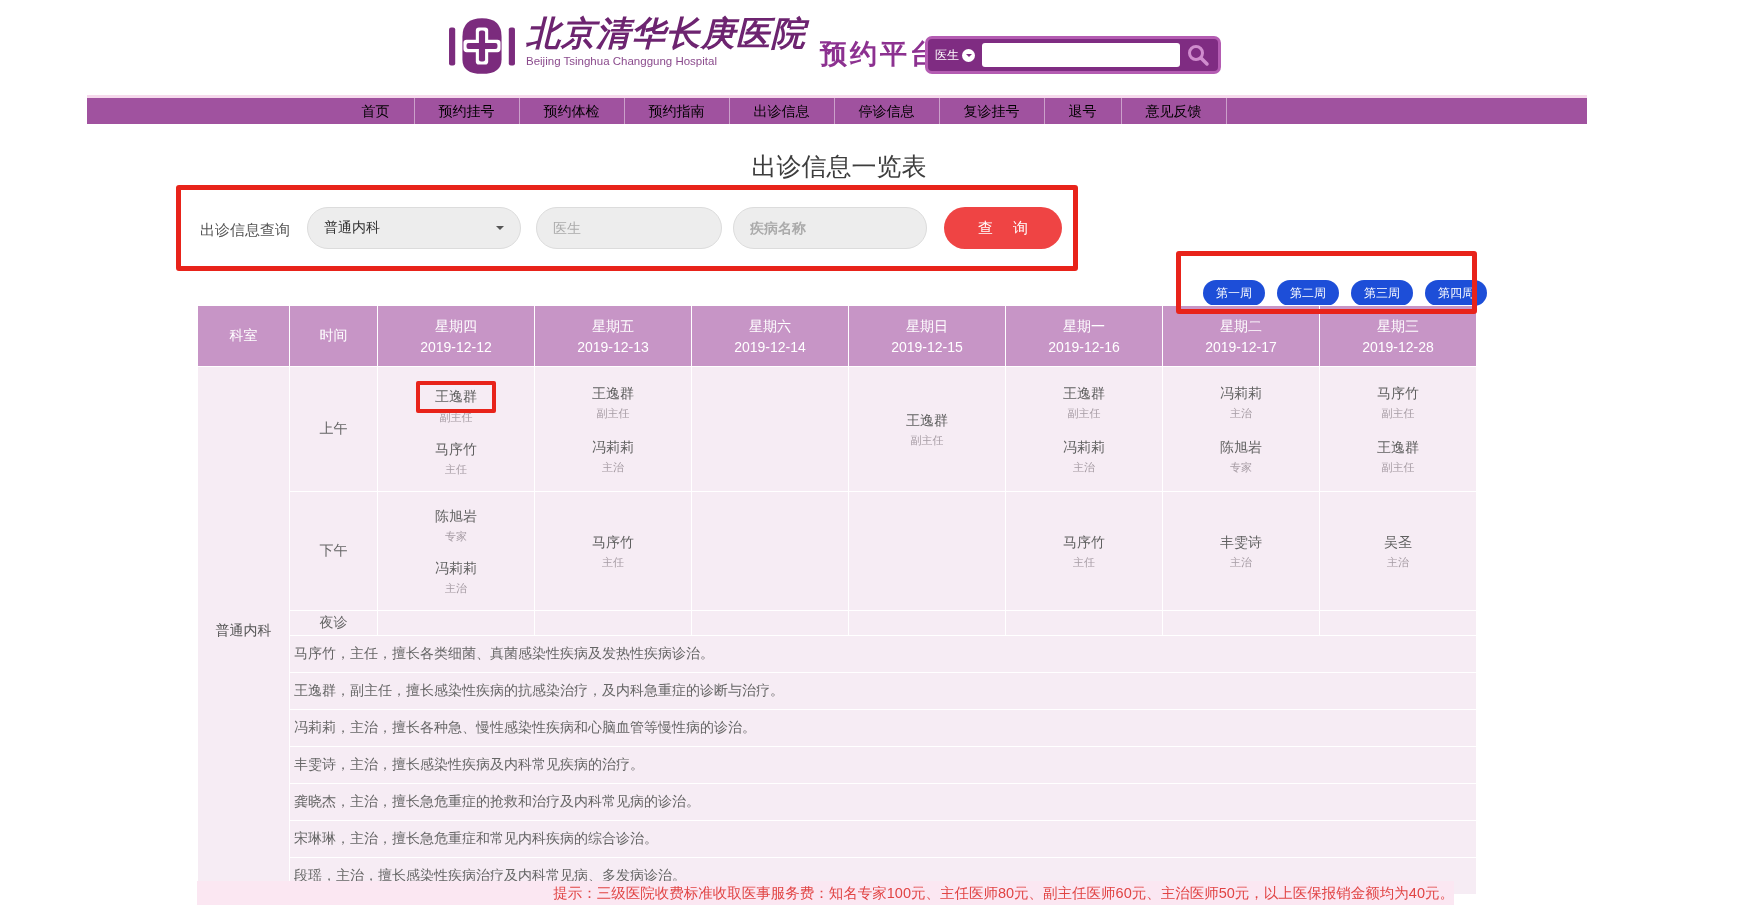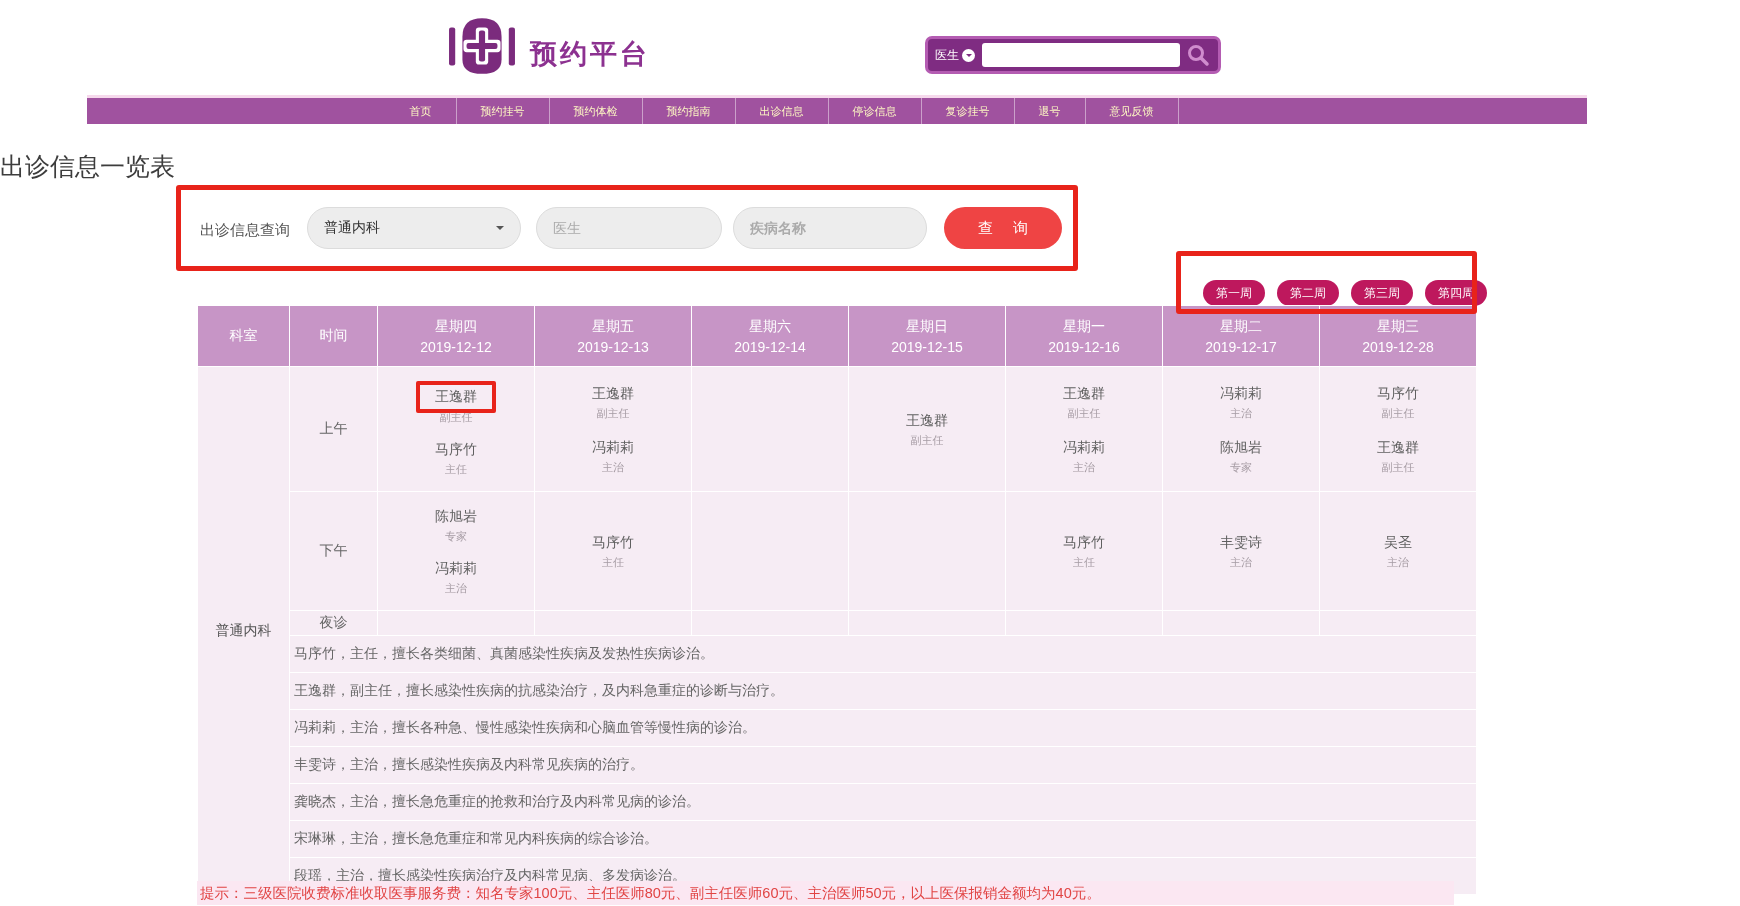--- a/index.html
+++ b/index.html
@@ -30,28 +30,28 @@
   .ts-input{flex:1;height:24px;border:none;border-radius:3px;background:#fff;outline:none;padding:0 6px;font-size:13px;}
   .ts-mag{width:26px;height:26px;margin-left:5px;background:transparent;border:none;cursor:pointer;padding:0;}
 
   
   .navbar{
     position:absolute;left:87px;top:95px;width:1500px;height:26px;background:#a0529f;
     border-top:3px solid #f6d9ec;display:flex;justify-content:center;
   }
   .nav-items{display:flex;height:100%;transform:translateX(-55px);}
   .nav-item{
-    color:#fef9c3;font-size:11px;line-height:26px;padding:0 24px;cursor:pointer;white-space:nowrap;
+    color:#000000;font-size:14px;line-height:26px;padding:0 24px;cursor:pointer;white-space:nowrap;
     border-left:1px solid rgba(255,255,255,.45);
   }
   .nav-item:first-child{border-left:none;}
   .nav-item:last-child{border-right:1px solid rgba(255,255,255,.45);}
 
   
-  .page-title{position:absolute;left:0;top:150px;width:1678px;text-align:left;
+  .page-title{position:absolute;left:0;top:150px;width:1678px;text-align:center;
     font-size:25px;color:#3d3d3d;}
 
   
   .filter-label{position:absolute;left:200px;top:221px;font-size:15px;color:#555;}
   .dept-select{
     position:absolute;left:307px;top:207px;width:214px;height:42px;box-sizing:border-box;
     background:#ededed;border:1px solid #dcdcdc;border-radius:21px;cursor:pointer;
     display:flex;align-items:center;justify-content:space-between;padding:0 16px;font-size:14px;color:#333;
   }
   .caret{width:0;height:0;border:4.5px solid transparent;border-top-color:#555;margin-top:4px;}
@@ -64,21 +64,21 @@
   #disease-input{left:733px;width:194px;font-weight:bold;}
   .search-btn{
     position:absolute;left:944px;top:207px;width:118px;height:42px;border:none;border-radius:21px;
     background:#ef4444;color:#fff;font-size:15px;letter-spacing:8px;text-indent:8px;cursor:pointer;
   }
 
   
   .week-buttons{position:absolute;left:1203px;top:280px;display:flex;gap:12px;}
   .week-btn{
     height:26px;line-height:26px;padding:0 13px;border:none;border-radius:13px;cursor:pointer;
-    background:#be185d;color:#fff;font-size:12px;white-space:nowrap;
+    background:#1d4ed8;color:#fff;font-size:12px;white-space:nowrap;
   }
 
   
   .annotation{position:absolute;box-sizing:border-box;border:5px solid #e8231a;border-radius:3px;pointer-events:none;z-index:5;}
   #rect-filter{left:176px;top:185px;width:902px;height:86px;}
   #rect-weeks{left:1176px;top:251px;width:301px;height:63px;}
 
   
   .schedule{position:absolute;left:197px;top:305px;border-collapse:collapse;table-layout:fixed;width:1279px;}
   .schedule th{
@@ -97,36 +97,40 @@
   .row-pm .entries{height:118px;}
   .entry{display:flex;flex-direction:column;align-items:center;}
   .entry .name{font-size:14px;color:#5f5f5f;line-height:20px;}
   .entry .title{font-size:11px;color:#a59ba3;margin-top:3px;}
   .hl-name{border:4px solid #e8231a;border-radius:2px;padding:1px 15px 3px;margin-bottom:-6px;background:transparent;z-index:4;}
   .note-row td{text-align:left;font-size:14px;color:#666;height:36px;padding:0 4px;}
 
   
   .notice{
     position:absolute;left:197px;top:881px;width:1257px;height:24px;line-height:24px;
-    background:#fbe7f2;color:#e14444;font-size:14.5px;padding-left:3px;box-sizing:border-box;white-space:nowrap;
+    background:#fbe7f2;color:#e14444;font-size:14.5px;padding-left:3px;box-sizing:border-box;white-space:nowrap;text-align:right;
   }
 </style>
 </head>
 <body>
 
 <div class="header">
   <svg class="logo" viewBox="0 0 66 66">
     <rect x="1" y="15" width="6" height="37" rx="2" fill="#7b2b7d"></rect>
     <rect x="59" y="15" width="6" height="37" rx="2" fill="#7b2b7d"></rect>
     <path d="M14,24 Q14,6 33,6 Q52,6 52,24 L52,46 Q52,60 33,60 Q14,60 14,46 Z" fill="#7b2b7d"></path>
     <rect x="27" y="15" width="12" height="36" rx="3" fill="#ffffff"></rect>
     <rect x="15" y="27" width="36" height="12" rx="3" fill="#ffffff"></rect>
     <rect x="30" y="18" width="6" height="30" rx="2" fill="#7b2b7d"></rect>
     <rect x="18" y="30" width="30" height="6" rx="2" fill="#7b2b7d"></rect>
   </svg>
+  <div class="brand-names">
+    <div class="hospital-zh">北京清华长庚医院</div>
+    <div class="hospital-en">Beijing Tsinghua Changgung Hospital</div>
+  </div>
   <div class="platform">预约平台</div>
 </div>
 
 <div class="top-search">
   <div class="ts-label">
     <span>医生</span>
     <span class="ts-circle"></span>
   </div>
   <input class="ts-input" type="text" style="">
   <button class="ts-mag">

